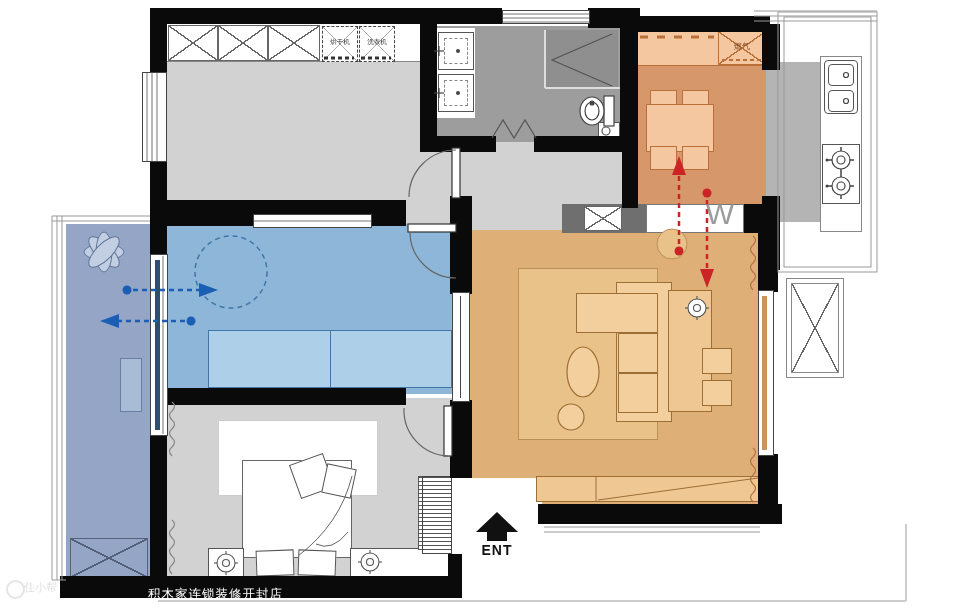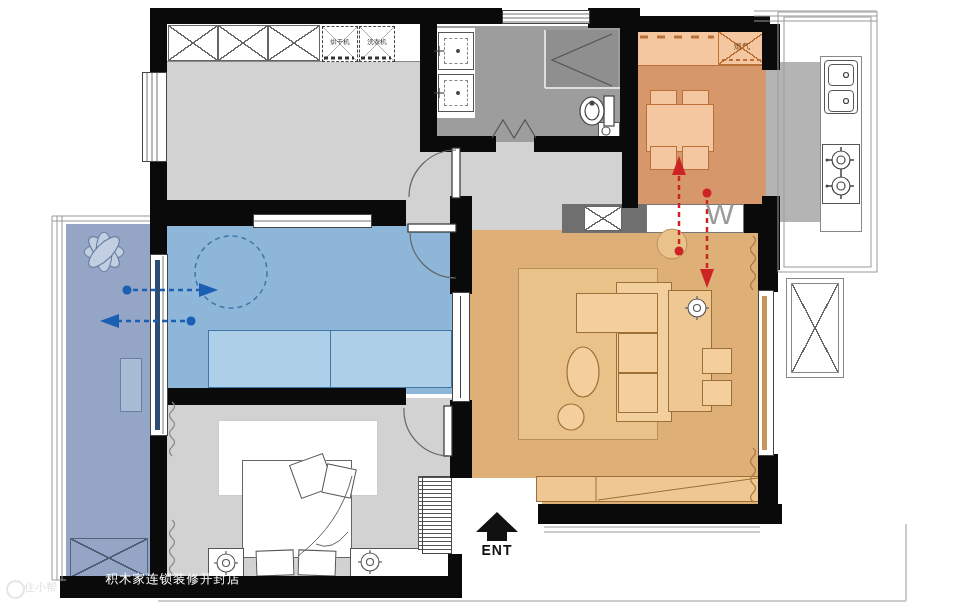--- a/index.html
+++ b/index.html
@@ -316,16 +316,16 @@
     </g>
 
     <polygon points="497,512 476,532 487,532 487,541 507,541 507,532 518,532" fill="#111"></polygon>
   </svg>
 
   <span class="lbl" style="left:322px;top:39px;width:36px;font-size:6.5px;">烘干机</span>
   <span class="lbl" style="left:359px;top:39px;width:36px;font-size:6.5px;">洗衣机</span>
   <span class="lbl" style="left:718px;top:43px;width:48px;font-size:8px;color:#7a4a20;">燃气</span>
   <span class="lbl" style="left:696px;top:198px;width:48px;font-size:30px;color:#8a8a8a;opacity:.85;font-weight:400;">W</span>
   <span class="lbl" style="left:472px;top:543px;width:50px;font-size:14px;font-weight:bold;letter-spacing:1px;color:#111;">ENT</span>
-  <span class="lbl" style="left:63px;top:573px;width:220px;text-align:center;font-size:12.5px;color:#fff;letter-spacing:1px;">积木家连锁装修开封店</span>
+  <span class="lbl" style="left:63px;top:588px;width:220px;text-align:right;font-size:12.5px;color:#fff;letter-spacing:1px;">积木家连锁装修开封店</span>
   <span class="lbl" style="left:24px;top:582px;width:40px;text-align:left;font-size:11px;color:#c9c9c9;opacity:.6;">住小帮</span>
   <div style="position:absolute;left:6px;top:580px;width:15px;height:15px;border:2px solid #cfcfcf;border-radius:50%;opacity:.55;"></div>
 </div>
 
 </body></html>

